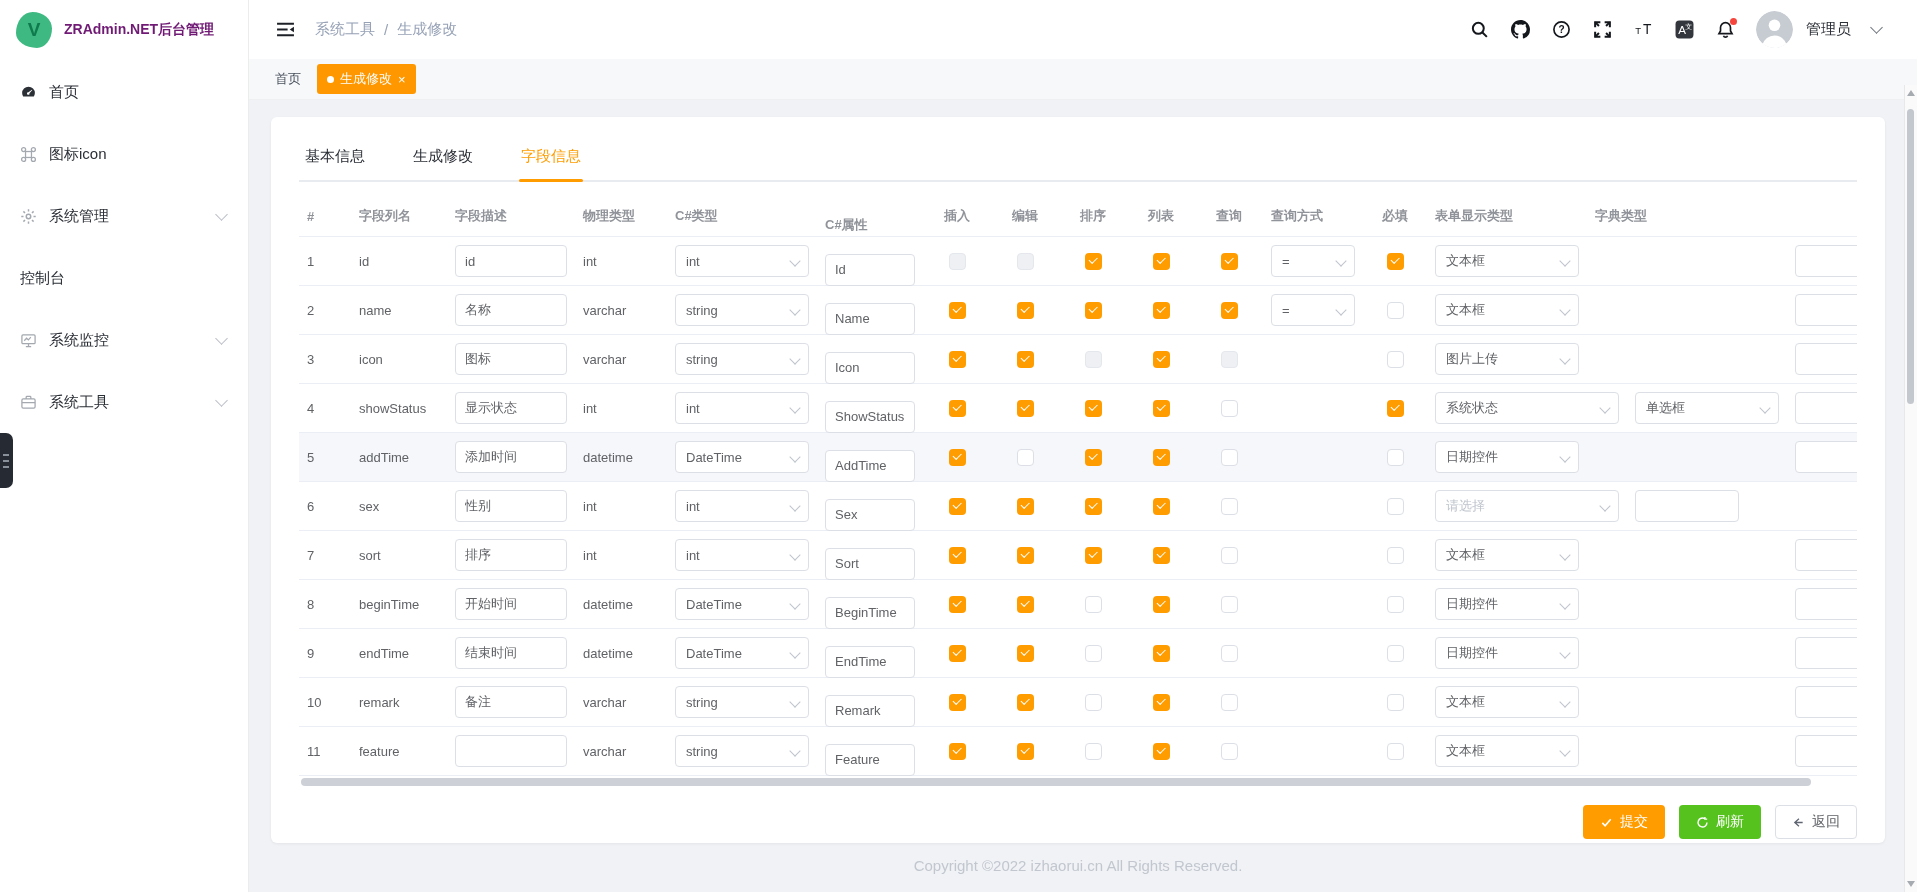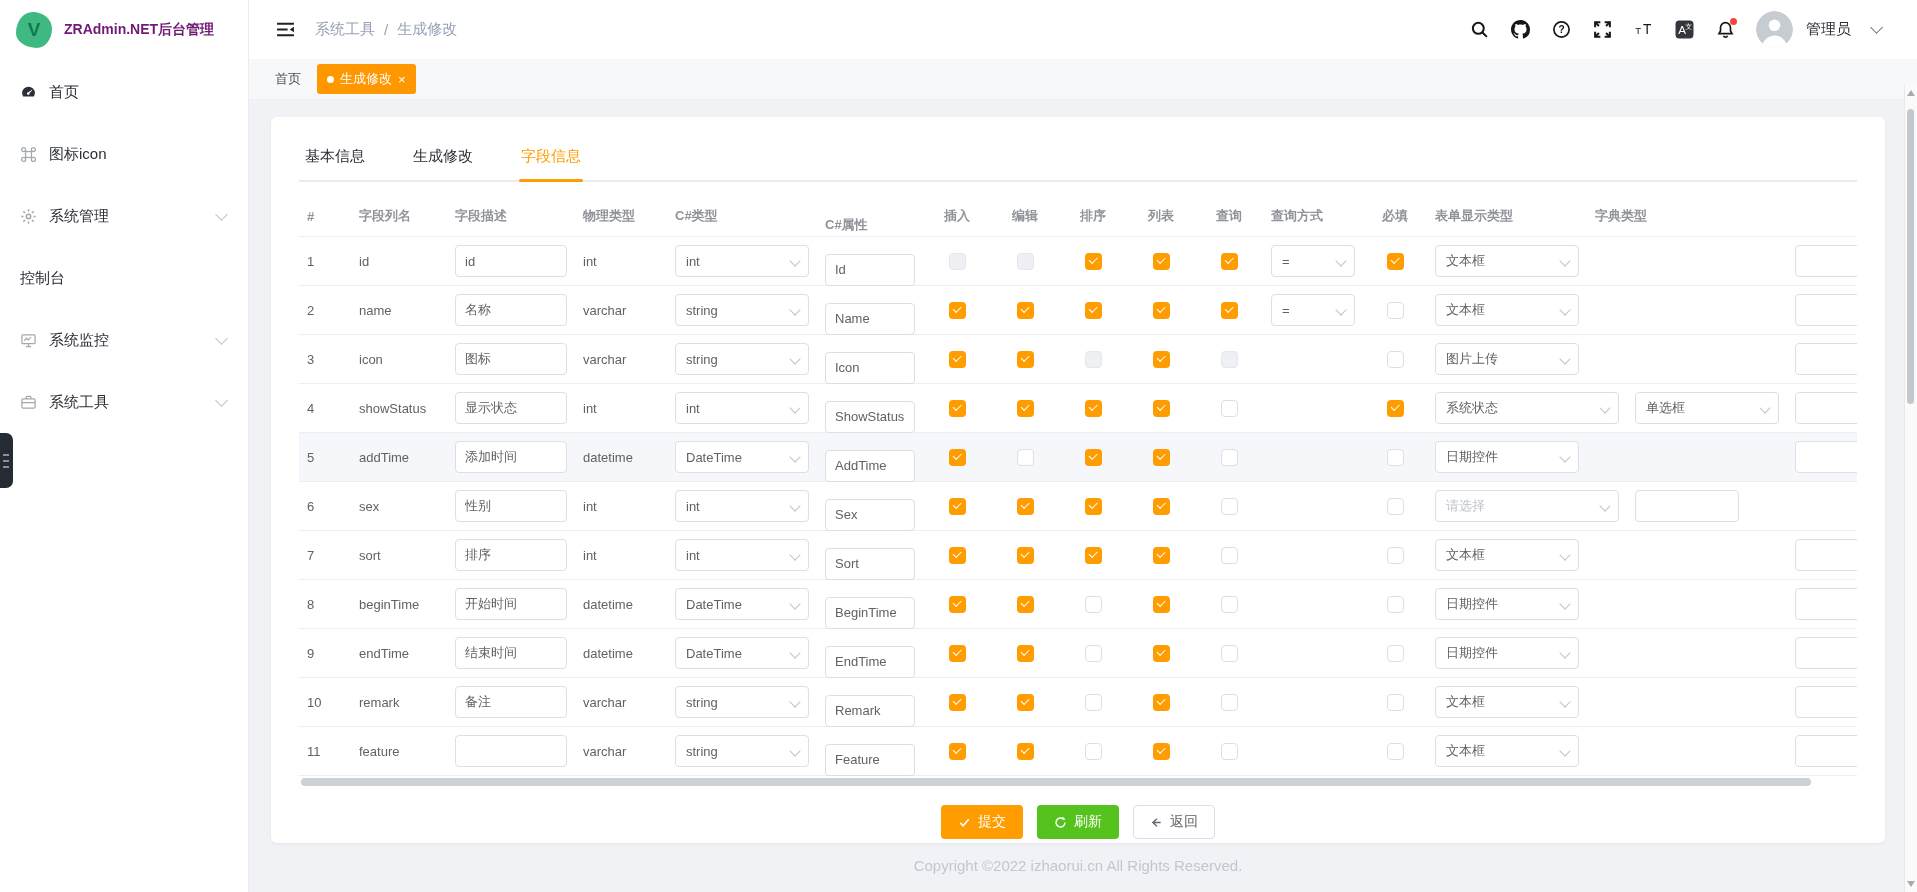--- a/index.html
+++ b/index.html
@@ -72,21 +72,21 @@
 
   .cb{width:17px;height:17px;border-radius:4px;box-sizing:border-box;position:relative;cursor:pointer;flex:0 0 auto;}
   .cb.checked{background:#ff9c00;}
   .cb.checked::after{content:"";position:absolute;left:4px;top:4.5px;width:7px;height:3.5px;border-left:1.8px solid #fff;border-bottom:1.8px solid #fff;transform:rotate(-45deg);}
   .cb.unchecked{background:#fff;border:1px solid #dcdfe6;}
   .cb.disabled{background:#eef0f4;border:1px solid #e4e7ec;}
 
   .hscroll{height:9px;margin-top:2px;position:relative;}
   .hthumb{position:absolute;left:2px;top:0;height:8px;width:1510px;background:#cdd0d6;border-radius:4px;cursor:pointer;}
 
-  .actions{display:flex;justify-content:center;gap:14px;margin-top:18px;}
+  .actions{display:flex;justify-content:flex-end;gap:14px;margin-top:18px;}
   .btn{height:34px;padding:0 16px;border-radius:4px;font-size:14px;display:flex;align-items:center;gap:7px;cursor:pointer;border:1px solid transparent;box-sizing:border-box;}
   .btn-submit{background:#ff9c00;color:#fff;}
   .btn-refresh{background:#56c21d;color:#fff;}
   .btn-back{background:#fff;border-color:#dcdfe6;color:#606266;}
 
   .footer{text-align:center;color:#c2c7cf;font-size:15px;margin-top:14px;}
 
   
   .vscroll{position:absolute;right:0;top:85px;bottom:0;width:12px;background:#fafafa;border-left:1px solid #e8e8e8;z-index:50;}
   .varrow{position:absolute;left:2px;width:0;height:0;border-left:4px solid transparent;border-right:4px solid transparent;}

